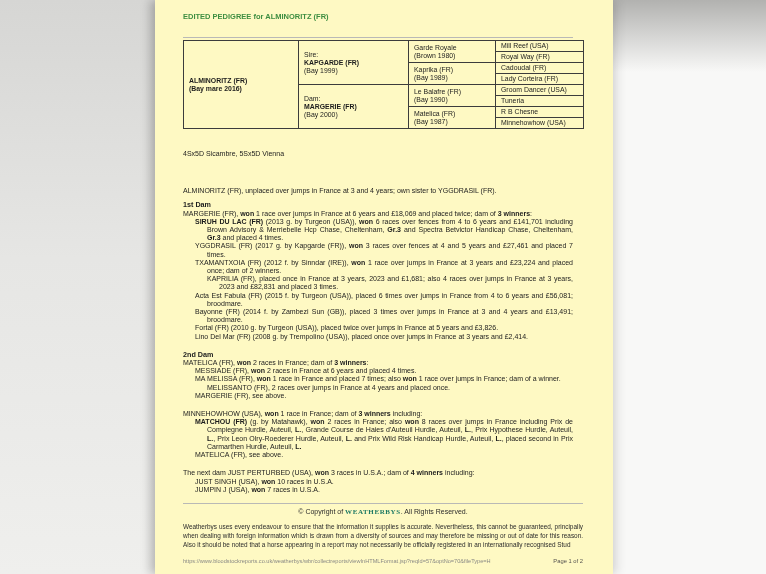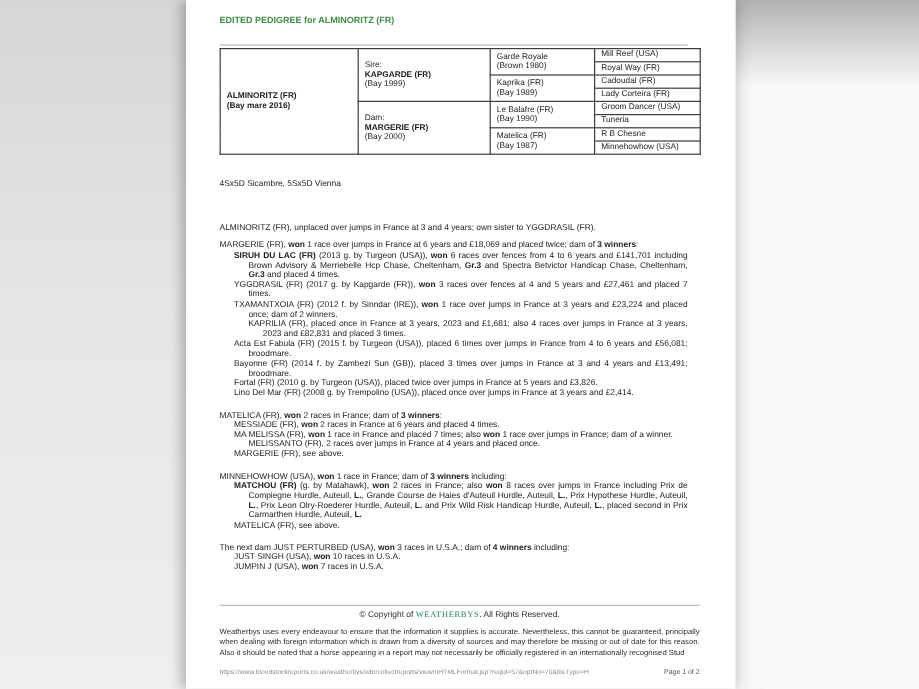--- a/index.html
+++ b/index.html
@@ -15,21 +15,21 @@
   .bg-right {
     position:absolute; left:613px; top:0; width:153px; height:574px;
     background:#f8f8f7;
   }
   .bg-right::before {
     content:""; position:absolute; top:0; left:0; right:0; height:72px;
     background:linear-gradient(180deg, rgba(120,120,117,0.55), rgba(120,120,117,0));
   }
   .page {
     position:absolute; left:155px; top:0; width:458px; height:574px;
-    background:#ffffff; padding:0 40px 0 28px;
+    background:#fef9c3; padding:0 40px 0 28px;
     box-shadow:-5px 0 9px rgba(0,0,0,0.22), 5px 0 9px rgba(0,0,0,0.10);
   }
   .title { padding-top:12px; font-size:7.5px; line-height:9px; font-weight:bold; }
   hr.rule1 { border:0; border-top:1px solid #b9b9b6; margin:16px 0 0 0; }
   hr.rule2 { border:0; border-top:1px solid #b9b9b6; margin:0 0 3px 0; }
 
   table.pedigree { border-collapse:collapse; table-layout:fixed; width:400px; margin-top:2px; }
   table.pedigree td {
     border:1px solid #3c3c3c; padding:1px 2px 1px 5px;
     font-size:6.9px; line-height:8px; vertical-align:middle; overflow:hidden; white-space:nowrap;
@@ -45,21 +45,21 @@
   .section:first-child { margin-top:6px; }
   .heading { font-weight:bold; font-size:7.2px; line-height:8.2px; }
   .para { font-size:7px; line-height:8.2px; text-align:justify; }
   .para b { font-weight:bold; }
   .l0 { padding-left:12px; text-indent:-12px; }
   .l1 { padding-left:24px; text-indent:-12px; }
   .l2 { padding-left:36px; text-indent:-12px; }
 
   .footer { position:absolute; left:28px; right:30px; bottom:10px; }
   .copyright { text-align:center; font-size:7px; line-height:9px; color:#2b2b2b; }
-  .brand { font-family:"Liberation Serif", serif; font-weight:normal; letter-spacing:0.6px; }
+  .brand { font-family:"Liberation Serif", serif; font-weight:bold; letter-spacing:0.6px; }
   .disclaimer { margin-top:5px; font-size:6.4px; line-height:9px; text-align:justify; color:#2b2b2b; }
   .printline { display:flex; justify-content:space-between; align-items:baseline; margin-top:9px; }
   .url { font-size:5.6px; color:#8a8a85; white-space:nowrap; overflow:hidden; }
   .pageno { font-size:5.8px; color:#55534f; white-space:nowrap; margin-left:18px; }
 </style>
 </head>
 <body>
 
 <div class="bg-left"></div>
 <div class="bg-right"></div>
@@ -108,31 +108,33 @@
           <td><span>Minnehowhow (USA)</span></td>
         </tr>
       </tbody>
   </table>
 
   <div class="inbreeding">4Sx5D Sicambre, 5Sx5D Vienna</div>
   <div class="summary">ALMINORITZ (FR), unplaced over jumps in France at 3 and 4 years; own sister to YGGDRASIL (FR).</div>
 
   <div id="sections">
       <div class="section">
+        <div class="heading">1st Dam</div>
         <div class="para l0"><span>MARGERIE (FR), </span><b>won</b><span> 1 race over jumps in France at 6 years and £18,069 and placed twice; dam of </span><b>3 winners</b><span>:</span></div>
         <div class="para l1"><b>SIRUH DU LAC (FR)</b><span> (2013 g. by Turgeon (USA)), </span><b>won</b><span> 6 races over fences from 4 to 6 years and £141,701 including Brown Advisory &amp; Merriebelle Hcp Chase, Cheltenham, </span><b>Gr.3</b><span> and Spectra Betvictor Handicap Chase, Cheltenham, </span><b>Gr.3</b><span> and placed 4 times.</span></div>
         <div class="para l1"><span>YGGDRASIL (FR) (2017 g. by Kapgarde (FR)), </span><b>won</b><span> 3 races over fences at 4 and 5 years and £27,461 and placed 7 times.</span></div>
         <div class="para l1"><span>TXAMANTXOIA (FR) (2012 f. by Sinndar (IRE)), </span><b>won</b><span> 1 race over jumps in France at 3 years and £23,224 and placed once; dam of 2 winners.</span></div>
         <div class="para l2"><span>KAPRILIA (FR), placed once in France at 3 years, 2023 and £1,681; also 4 races over jumps in France at 3 years, 2023 and £82,831 and placed 3 times.</span></div>
         <div class="para l1"><span>Acta Est Fabula (FR) (2015 f. by Turgeon (USA)), placed 6 times over jumps in France from 4 to 6 years and £56,081; broodmare.</span></div>
         <div class="para l1"><span>Bayonne (FR) (2014 f. by Zambezi Sun (GB)), placed 3 times over jumps in France at 3 and 4 years and £13,491; broodmare.</span></div>
         <div class="para l1"><span>Fortal (FR) (2010 g. by Turgeon (USA)), placed twice over jumps in France at 5 years and £3,826.</span></div>
         <div class="para l1"><span>Lino Del Mar (FR) (2008 g. by Trempolino (USA)), placed once over jumps in France at 3 years and £2,414.</span></div>
       </div>
       <div class="section">
+        <div class="heading">2nd Dam</div>
         <div class="para l0"><span>MATELICA (FR), </span><b>won</b><span> 2 races in France; dam of </span><b>3 winners</b><span>:</span></div>
         <div class="para l1"><span>MESSIADE (FR), </span><b>won</b><span> 2 races in France at 6 years and placed 4 times.</span></div>
         <div class="para l1"><span>MA MELISSA (FR), </span><b>won</b><span> 1 race in France and placed 7 times; also </span><b>won</b><span> 1 race over jumps in France; dam of a winner.</span></div>
         <div class="para l2"><span>MELISSANTO (FR), 2 races over jumps in France at 4 years and placed once.</span></div>
         <div class="para l1"><span>MARGERIE (FR), see above.</span></div>
       </div>
       <div class="section">
         <div class="para l0"><span>MINNEHOWHOW (USA), </span><b>won</b><span> 1 race in France; dam of </span><b>3 winners</b><span> including:</span></div>
         <div class="para l1"><b>MATCHOU (FR)</b><span> (g. by Matahawk), </span><b>won</b><span> 2 races in France; also </span><b>won</b><span> 8 races over jumps in France including Prix de Compiegne Hurdle, Auteuil, </span><b>L.</b><span>, Grande Course de Haies d'Auteuil Hurdle, Auteuil, </span><b>L.</b><span>, Prix Hypothese Hurdle, Auteuil, </span><b>L.</b><span>, Prix Leon Olry-Roederer Hurdle, Auteuil, </span><b>L.</b><span> and Prix Wild Risk Handicap Hurdle, Auteuil, </span><b>L.</b><span>, placed second in Prix Carmarthen Hurdle, Auteuil, </span><b>L.</b></div>
         <div class="para l1"><span>MATELICA (FR), see above.</span></div>

